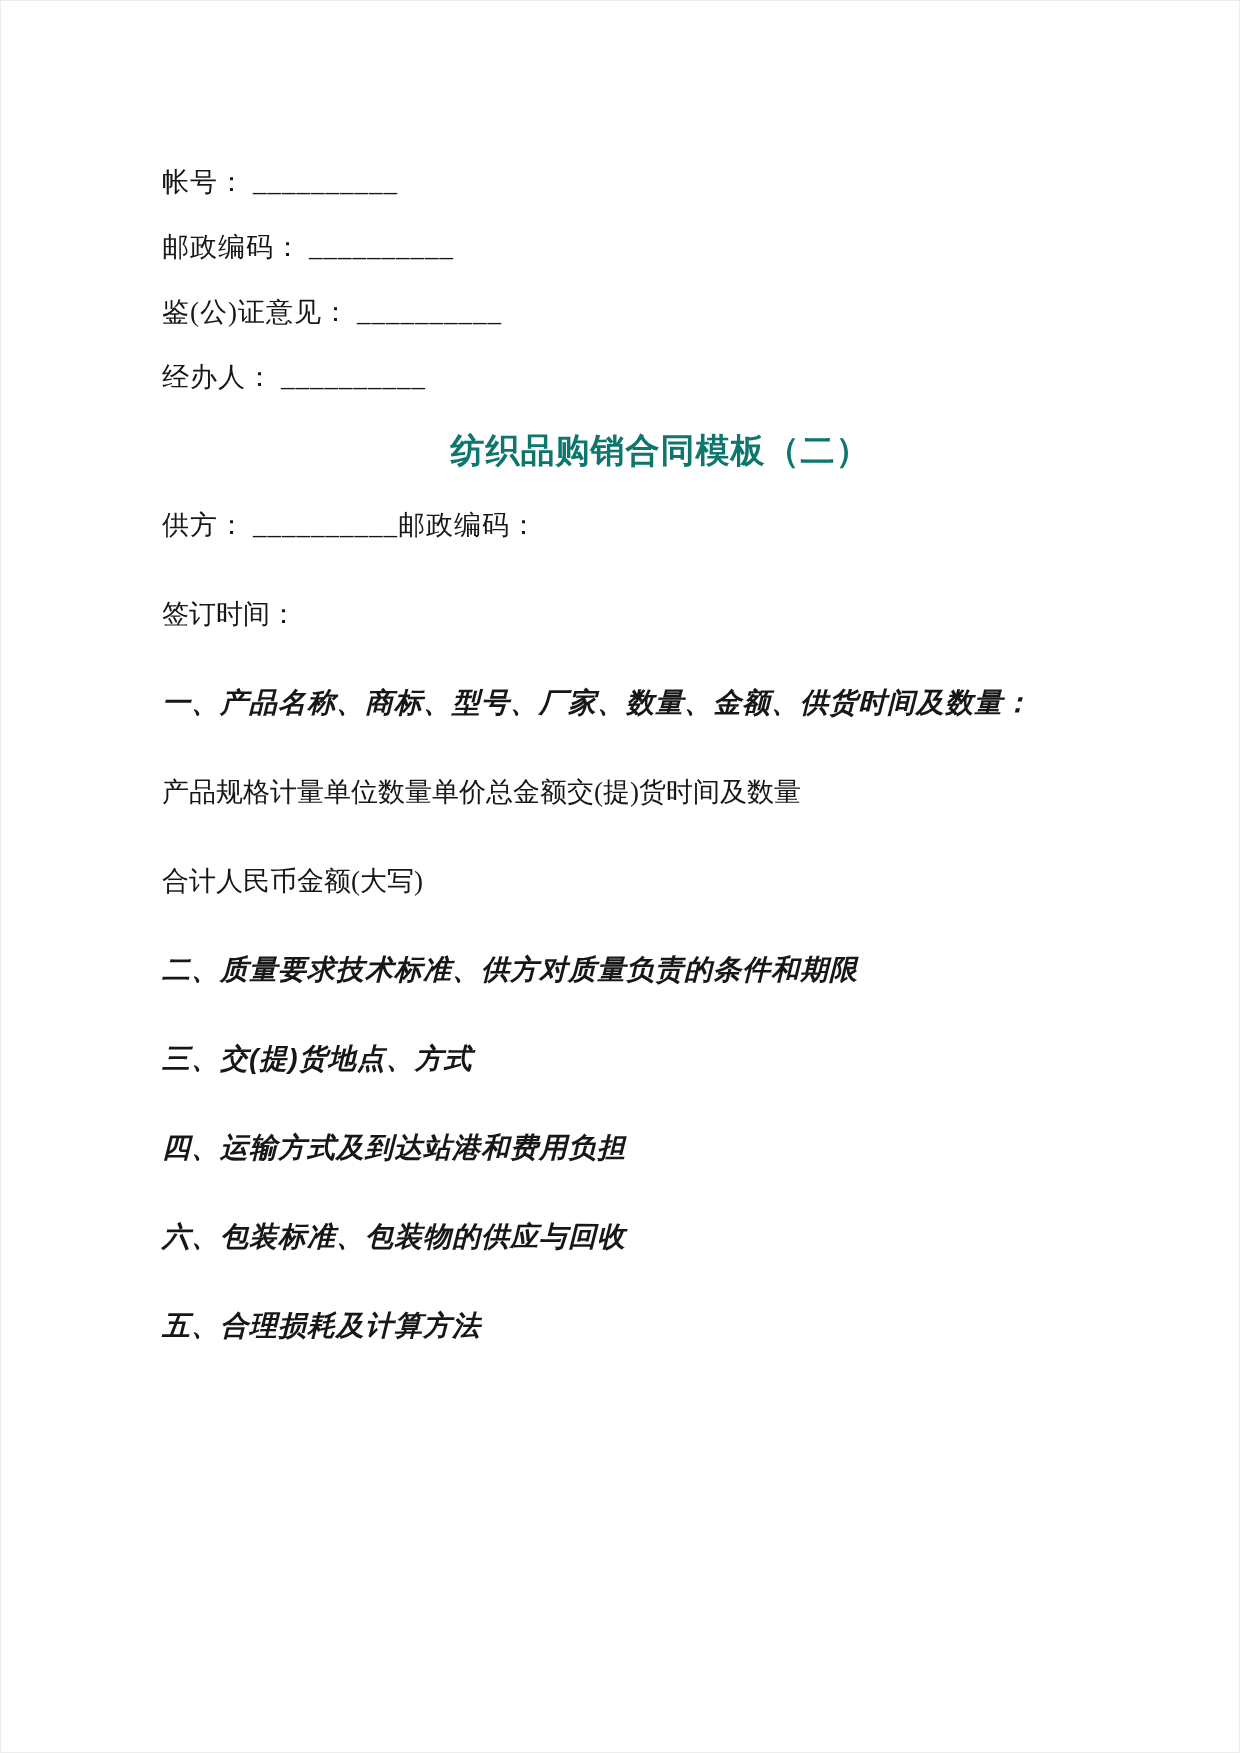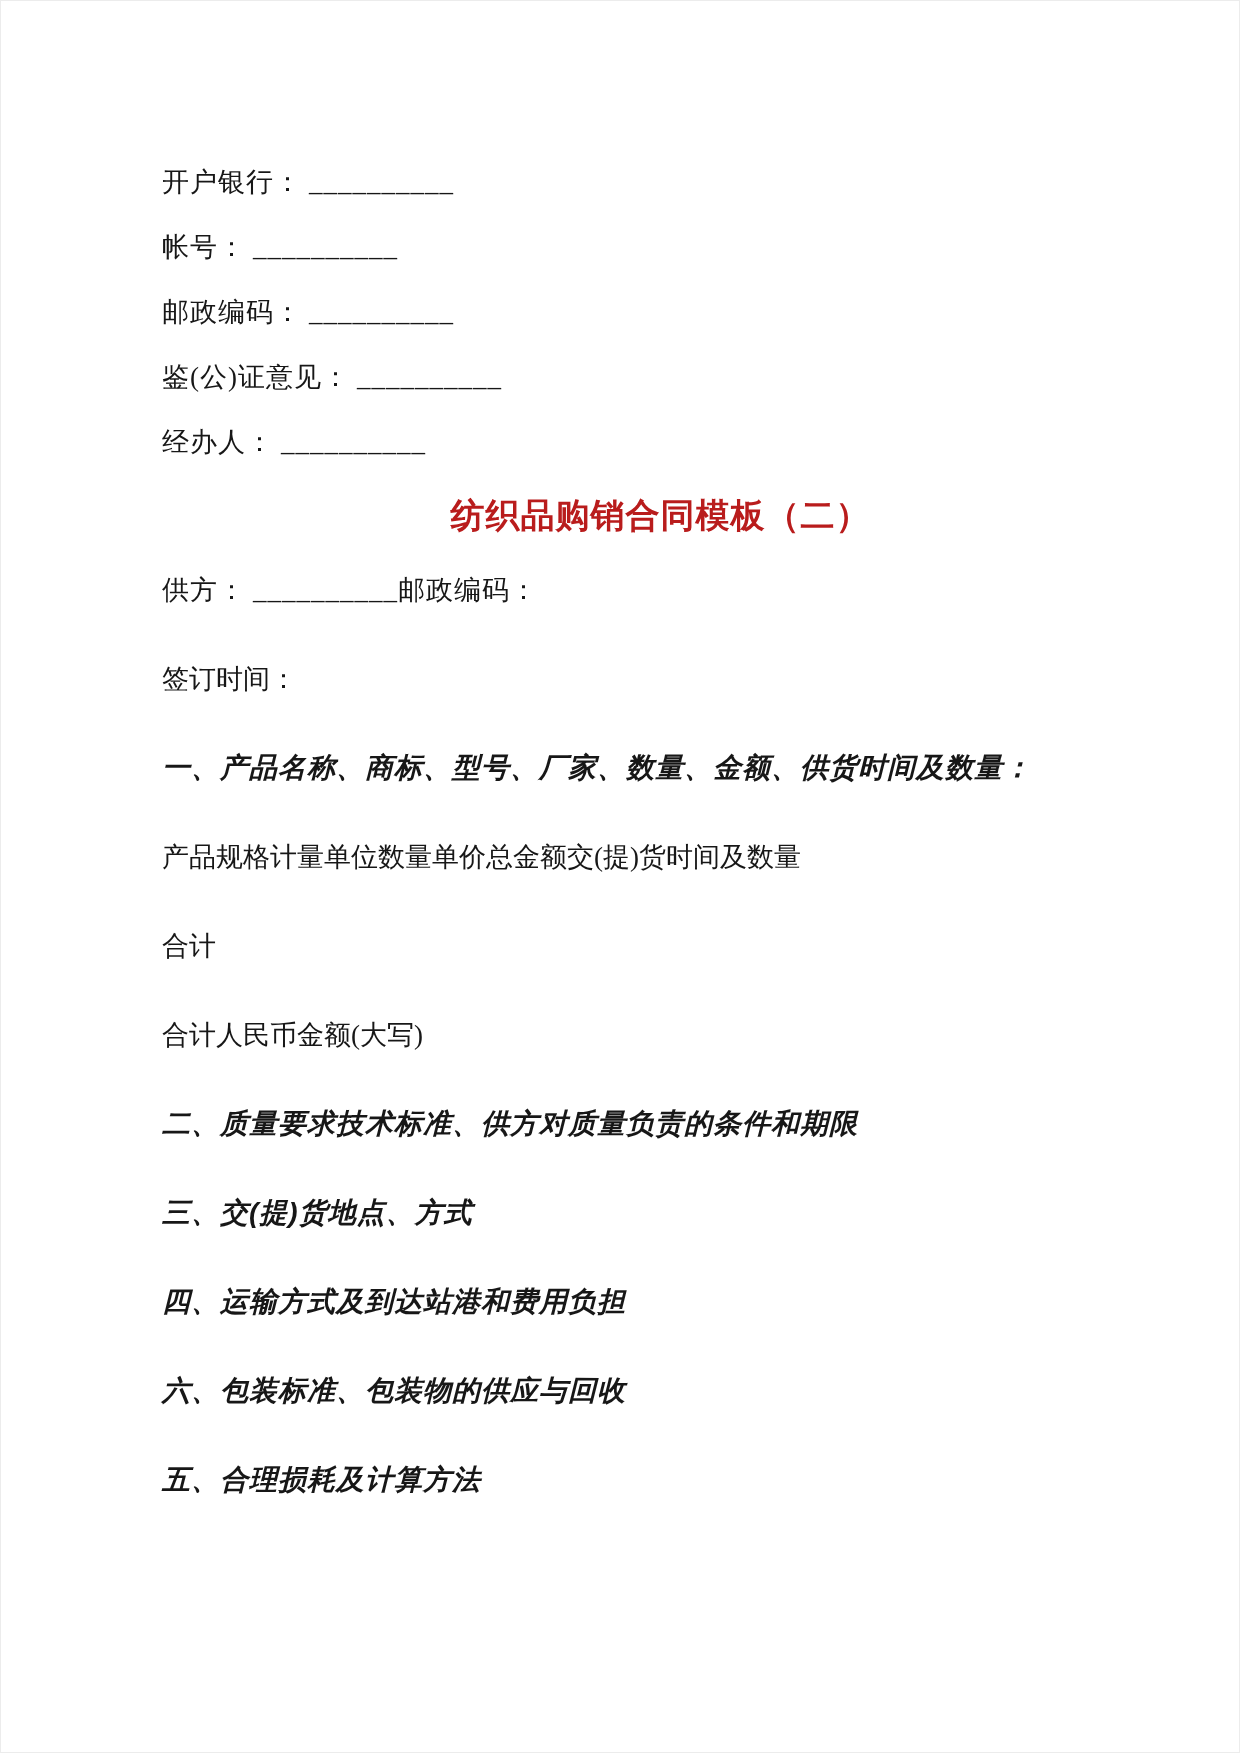--- a/index.html
+++ b/index.html
@@ -56,42 +56,40 @@
   }
   .label, .suffix {
     letter-spacing: 1px;
   }
 </style>
 </head>
 <body>
 
 <div class="page">
 
-  <p class="top-line"><span class="label">开户银行：</span><span class="blank">__________</span></p>
 
   <p class="top-line"><span class="label">帐号：</span><span class="blank">__________</span></p>
 
   <p class="top-line"><span class="label">邮政编码：</span><span class="blank">__________</span></p>
 
   <p class="top-line"><span class="label">鉴(公)证意见：</span><span class="blank">__________</span></p>
 
   <p class="top-line"><span class="label">经办人：</span><span class="blank">__________</span></p>
 
-  <h1 class="doc-title" style="color: #b91c1c;">纺织品购销合同模板（二）</h1>
+  <h1 class="doc-title" style="color: #0f766e;">纺织品购销合同模板（二）</h1>
 
   <p class="body-line"><span class="label">供方：</span><span class="blank">__________</span><span class="suffix">邮政编码：</span></p>
 
 
   <p class="body-line">签订时间：</p>
 
   <p class="heading-line">一、产品名称、商标、型号、厂家、数量、金额、供货时间及数量：</p>
 
   <p class="body-line">产品规格计量单位数量单价总金额交(提)货时间及数量</p>
 
-  <p class="body-line">合计</p>
 
   <p class="body-line">合计人民币金额(大写)</p>
 
   <p class="heading-line">二、质量要求技术标准、供方对质量负责的条件和期限</p>
 
   <p class="heading-line">三、交(提)货地点、方式</p>
 
   <p class="heading-line">四、运输方式及到达站港和费用负担</p>
 
   <p class="heading-line">六、包装标准、包装物的供应与回收</p>

